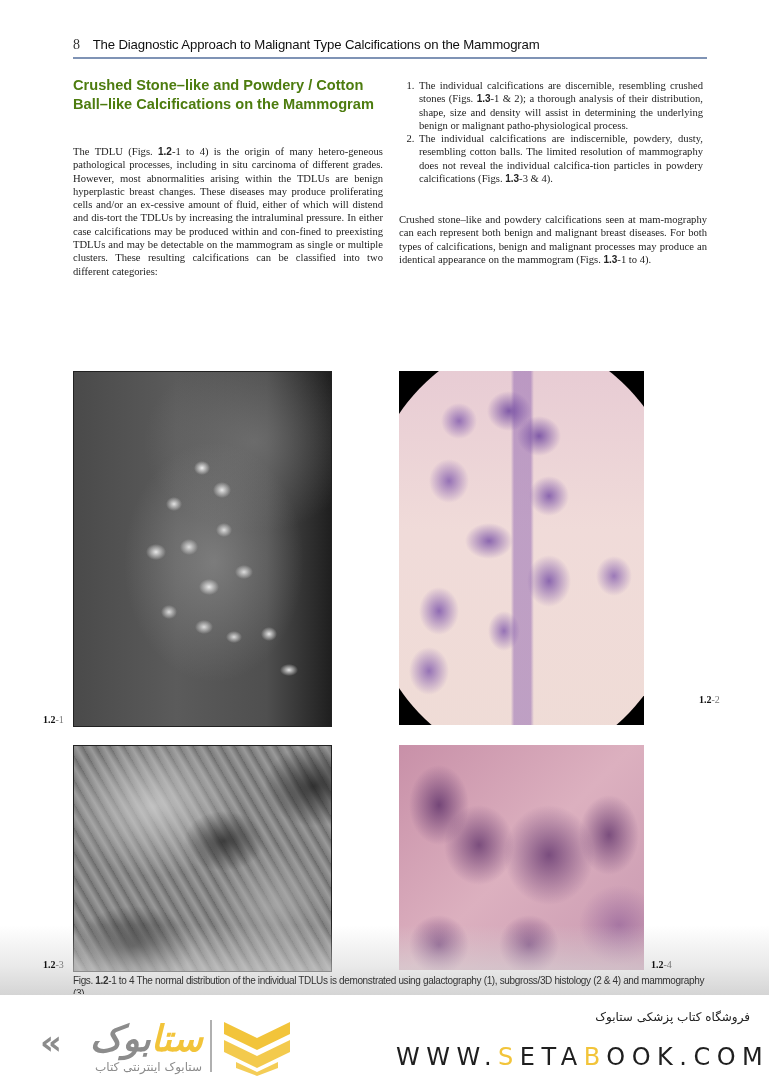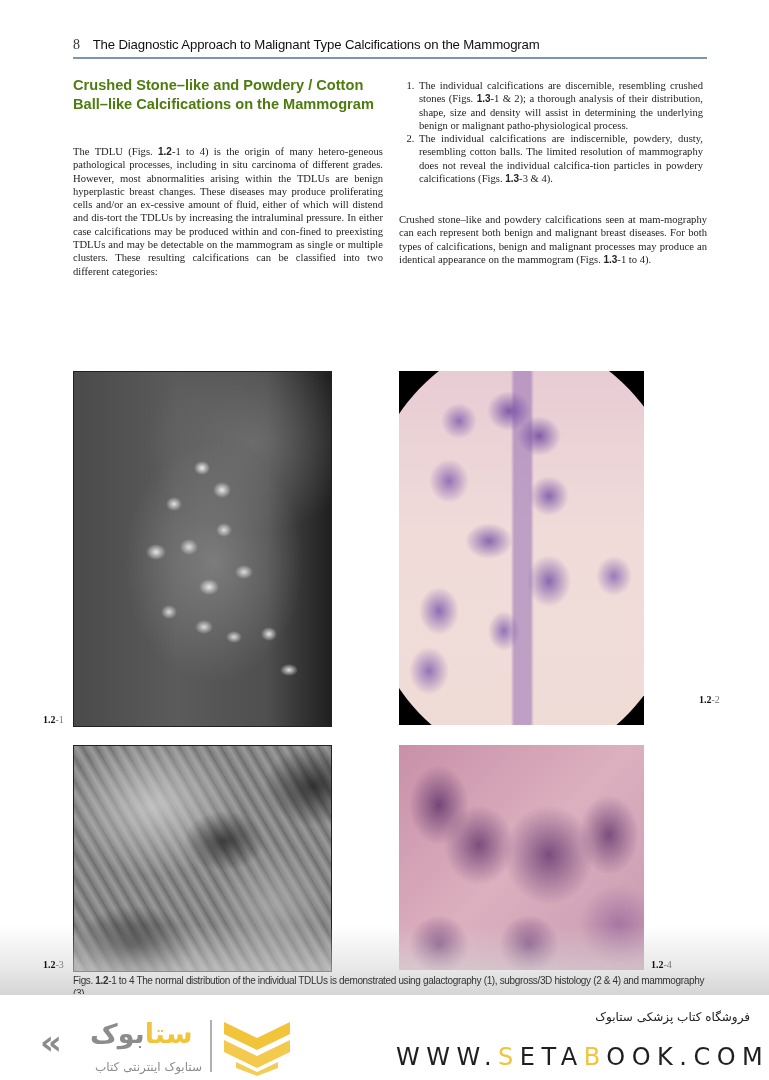--- a/index.html
+++ b/index.html
@@ -118,21 +118,21 @@
     left: 73px; top: 975px; width: 640px; height: 19px; overflow: hidden;
     font-family: "Liberation Sans", sans-serif; font-size: 10px; line-height: 12.5px; color: #333;
     letter-spacing: -0.35px;
   }
   .caption .lead { }
   .caption b { font-weight: bold; }
 
   
   .banner { left: 0; top: 995px; width: 769px; height: 85px; background: #ffffff; }
   .logo-chev { left: 40px; top: 1022px; font-family: "DejaVu Sans", sans-serif; font-size: 34px; font-weight: bold; color: #8c8c8c; letter-spacing: -6px; }
-  .logo-word { left: 90px; top: 1018px; font-family: "DejaVu Sans", sans-serif; font-size: 27px; font-weight: bold; color: #f2c43a; letter-spacing: -2px; }
+  .logo-word { left: 90px; top: 1018px; font-family: "DejaVu Sans", sans-serif; font-size: 36px; font-weight: bold; color: #f2c43a; letter-spacing: -2px; font-style: italic; }
   .logo-word .grey { color: #8c8c8c; }
   .logo-sub { left: 82px; top: 1060px; width: 120px; text-align: right; font-family: "DejaVu Sans", sans-serif; font-size: 12px; color: #8c8c8c; direction: rtl; }
   .logo-divider { left: 210px; top: 1020px; width: 1.5px; height: 52px; background: #b0b0b0; }
   .logo-mark { left: 222px; top: 1018px; width: 70px; height: 58px; }
   .fa-title { left: 460px; top: 1010px; width: 290px; text-align: right; direction: rtl;
     font-family: "DejaVu Sans", sans-serif; font-size: 12px; color: #222; }
   .site-url { left: 396px; top: 1043px; width: 360px; text-align: right;
     font-family: "DejaVu Sans", sans-serif; font-size: 24px; letter-spacing: 6.5px; color: #1f1f1f; }
   .site-url .hl { color: #f2c43a; }
 </style>

